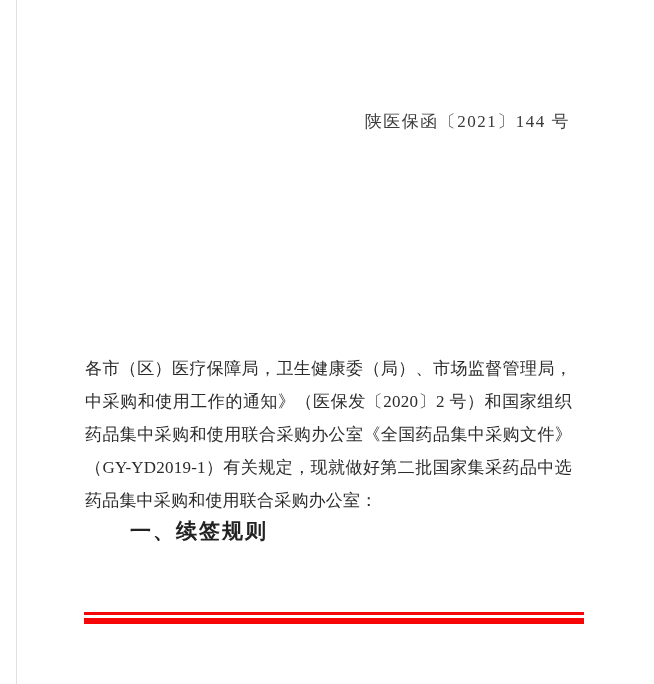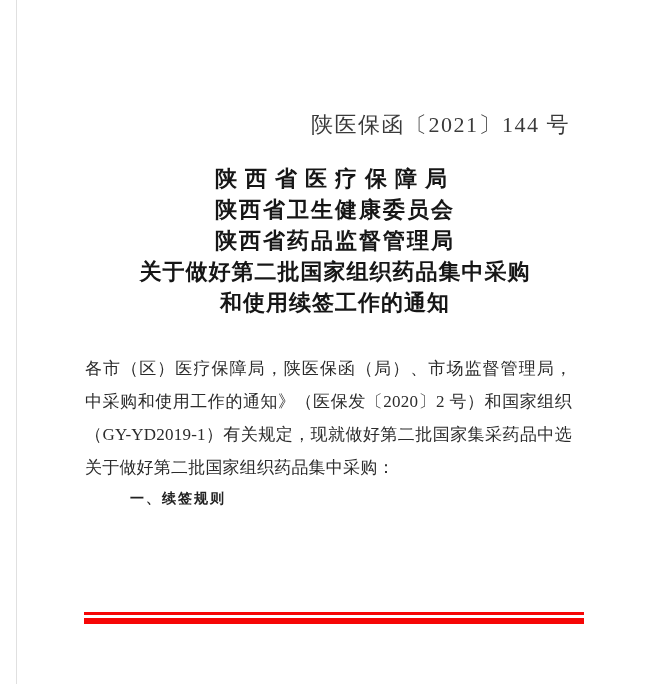--- a/index.html
+++ b/index.html
@@ -12,21 +12,21 @@
   }
   .page { position: absolute; inset: 0; background: #fff; }
 
   .page-edge {
     position: absolute; left: 16px; top: 0; bottom: 0;
     width: 1px; background: #e0e0e0;
   }
 
   .doc-number {
     position: absolute; top: 110px; right: 84px;
-    font-size: 22px; color: #3a3a3a; letter-spacing: 1.5px;
+    font-size: 17px; color: #3a3a3a; letter-spacing: 1.5px;
     white-space: nowrap;
   }
 
   .title-block {
     position: absolute; top: 163px; left: 16px; right: 0;
     text-align: center; color: #161616; font-weight: bold;
   }
   .title-line {
     font-size: 22px; height: 31px; line-height: 31px;
     letter-spacing: 2px; white-space: nowrap;
@@ -47,53 +47,47 @@
     text-align: justify;
     text-align-last: justify;
   }
   .body-line.indent { padding-left: 47px; }
 
   .section-heading {
     margin-top: 1px;
     padding-left: 45px;
     font-family: "Liberation Sans", sans-serif;
     font-weight: bold;
-    font-size: 14px; line-height: 26px;
+    font-size: 21px; line-height: 26px;
     color: #222; letter-spacing: 2px;
     white-space: nowrap;
   }
 
   .red-line {
     position: absolute; left: 84px; width: 500px;
     background: var(--accent-red, #f60606);
   }
   .red-line.thin  { top: 612px; height: 3px; }
   .red-line.thick { top: 618px; height: 6px; }
 </style>
 </head>
 <body>
 
 <div class="page">
 
   <div class="page-edge"></div>
 
   <div class="doc-number">陕医保函〔2021〕144 号</div>
 
-  <div class="title-block">
-    <div class="title-line spaced">陕西省医疗保障局</div>
-    <div class="title-line">陕西省卫生健康委员会</div>
-    <div class="title-line">陕西省药品监督管理局</div>
-    <div class="title-line subject">关于做好第二批国家组织药品集中采购</div>
-    <div class="title-line subject">和使用续签工作的通知</div>
-  </div>
 
   <div class="body-block">
-    <div class="body-line jf">各市（区）医疗保障局，陕医保函（局）、市场监督管理局，</div>
+    <div class="body-line jf">各市（区）医疗保障局，卫生健康委（局）、市场监督管理局，</div>
     <div class="body-line jf">中采购和使用工作的通知》（医保发〔2020〕2 号）和国家组织</div>
+    <div class="body-line jf">药品集中采购和使用联合采购办公室《全国药品集中采购文件》</div>
     <div class="body-line jf">（GY-YD2019-1）有关规定，现就做好第二批国家集采药品中选</div>
-    <div class="body-line">关于做好第二批国家组织药品集中采购：</div>
+    <div class="body-line">药品集中采购和使用联合采购办公室：</div>
     <div class="section-heading">一、续签规则</div>
   </div>
 
   <div class="red-line thin"></div>
   <div class="red-line thick"></div>
 
 </div>
 
 </body></html>

